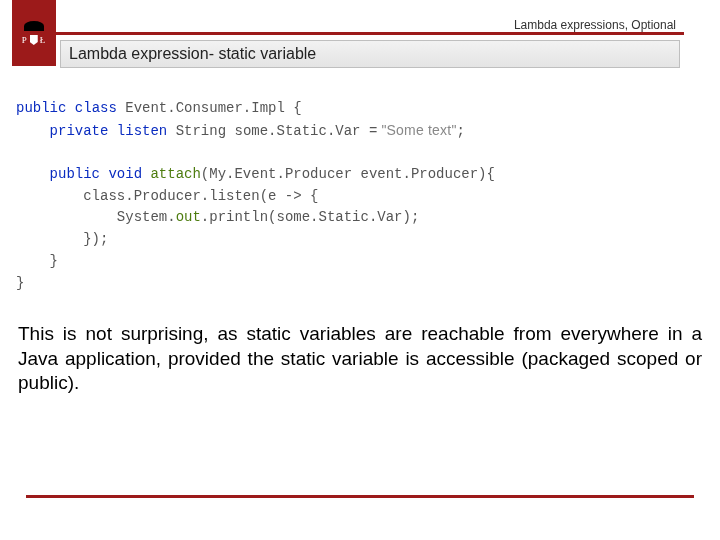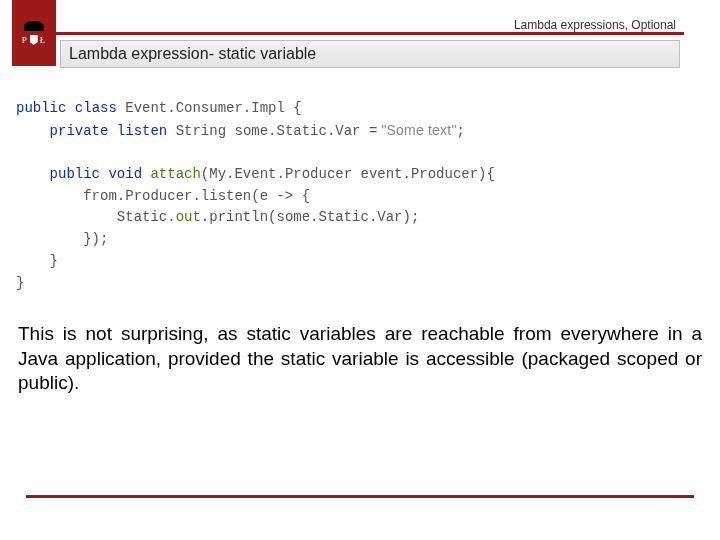--- a/index.html
+++ b/index.html
@@ -127,21 +127,21 @@
   <div class="red-bar"></div>
   <div class="title-bar">
     <span>Lambda expression- static variable</span>
   </div>
 </div>
 
 <div class="code-block"><span class="kw">public</span> <span class="kw">class</span> <span class="ty">Event.Consumer.Impl</span><span class="pn"> {</span>
     <span class="kw">private</span> <span class="kw">listen</span> <span class="ty">String</span><span class="ty"> some.Static.Var </span><span class="pn">=</span><span class="str"> "Some text"</span><span class="pn">;</span>
 
     <span class="kw">public</span> <span class="kw">void</span><span class="mn"> attach</span><span class="pn">(</span><span class="ty">My.Event.Producer event.Producer</span><span class="pn">){</span>
-        <span class="ty">from.Producer.listen</span><span class="pn">(e -&gt; {</span>
-            <span class="ty">Static.</span><span class="mn">out</span><span class="ty">.println</span><span class="pn">(some.Static.Var);</span>
+        <span class="ty">class.Producer.listen</span><span class="pn">(e -&gt; {</span>
+            <span class="ty">System.</span><span class="mn">out</span><span class="ty">.println</span><span class="pn">(some.Static.Var);</span>
         <span class="pn">});</span>
     <span class="pn">}</span>
 <span class="pn">}</span></div>
 
 <p class="explain">This is not surprising, as static variables are reachable from everywhere in a Java application, provided the static variable is accessible (packaged scoped or public).</p>
 
 <div class="footer-rule"></div>
 
 </body></html>

